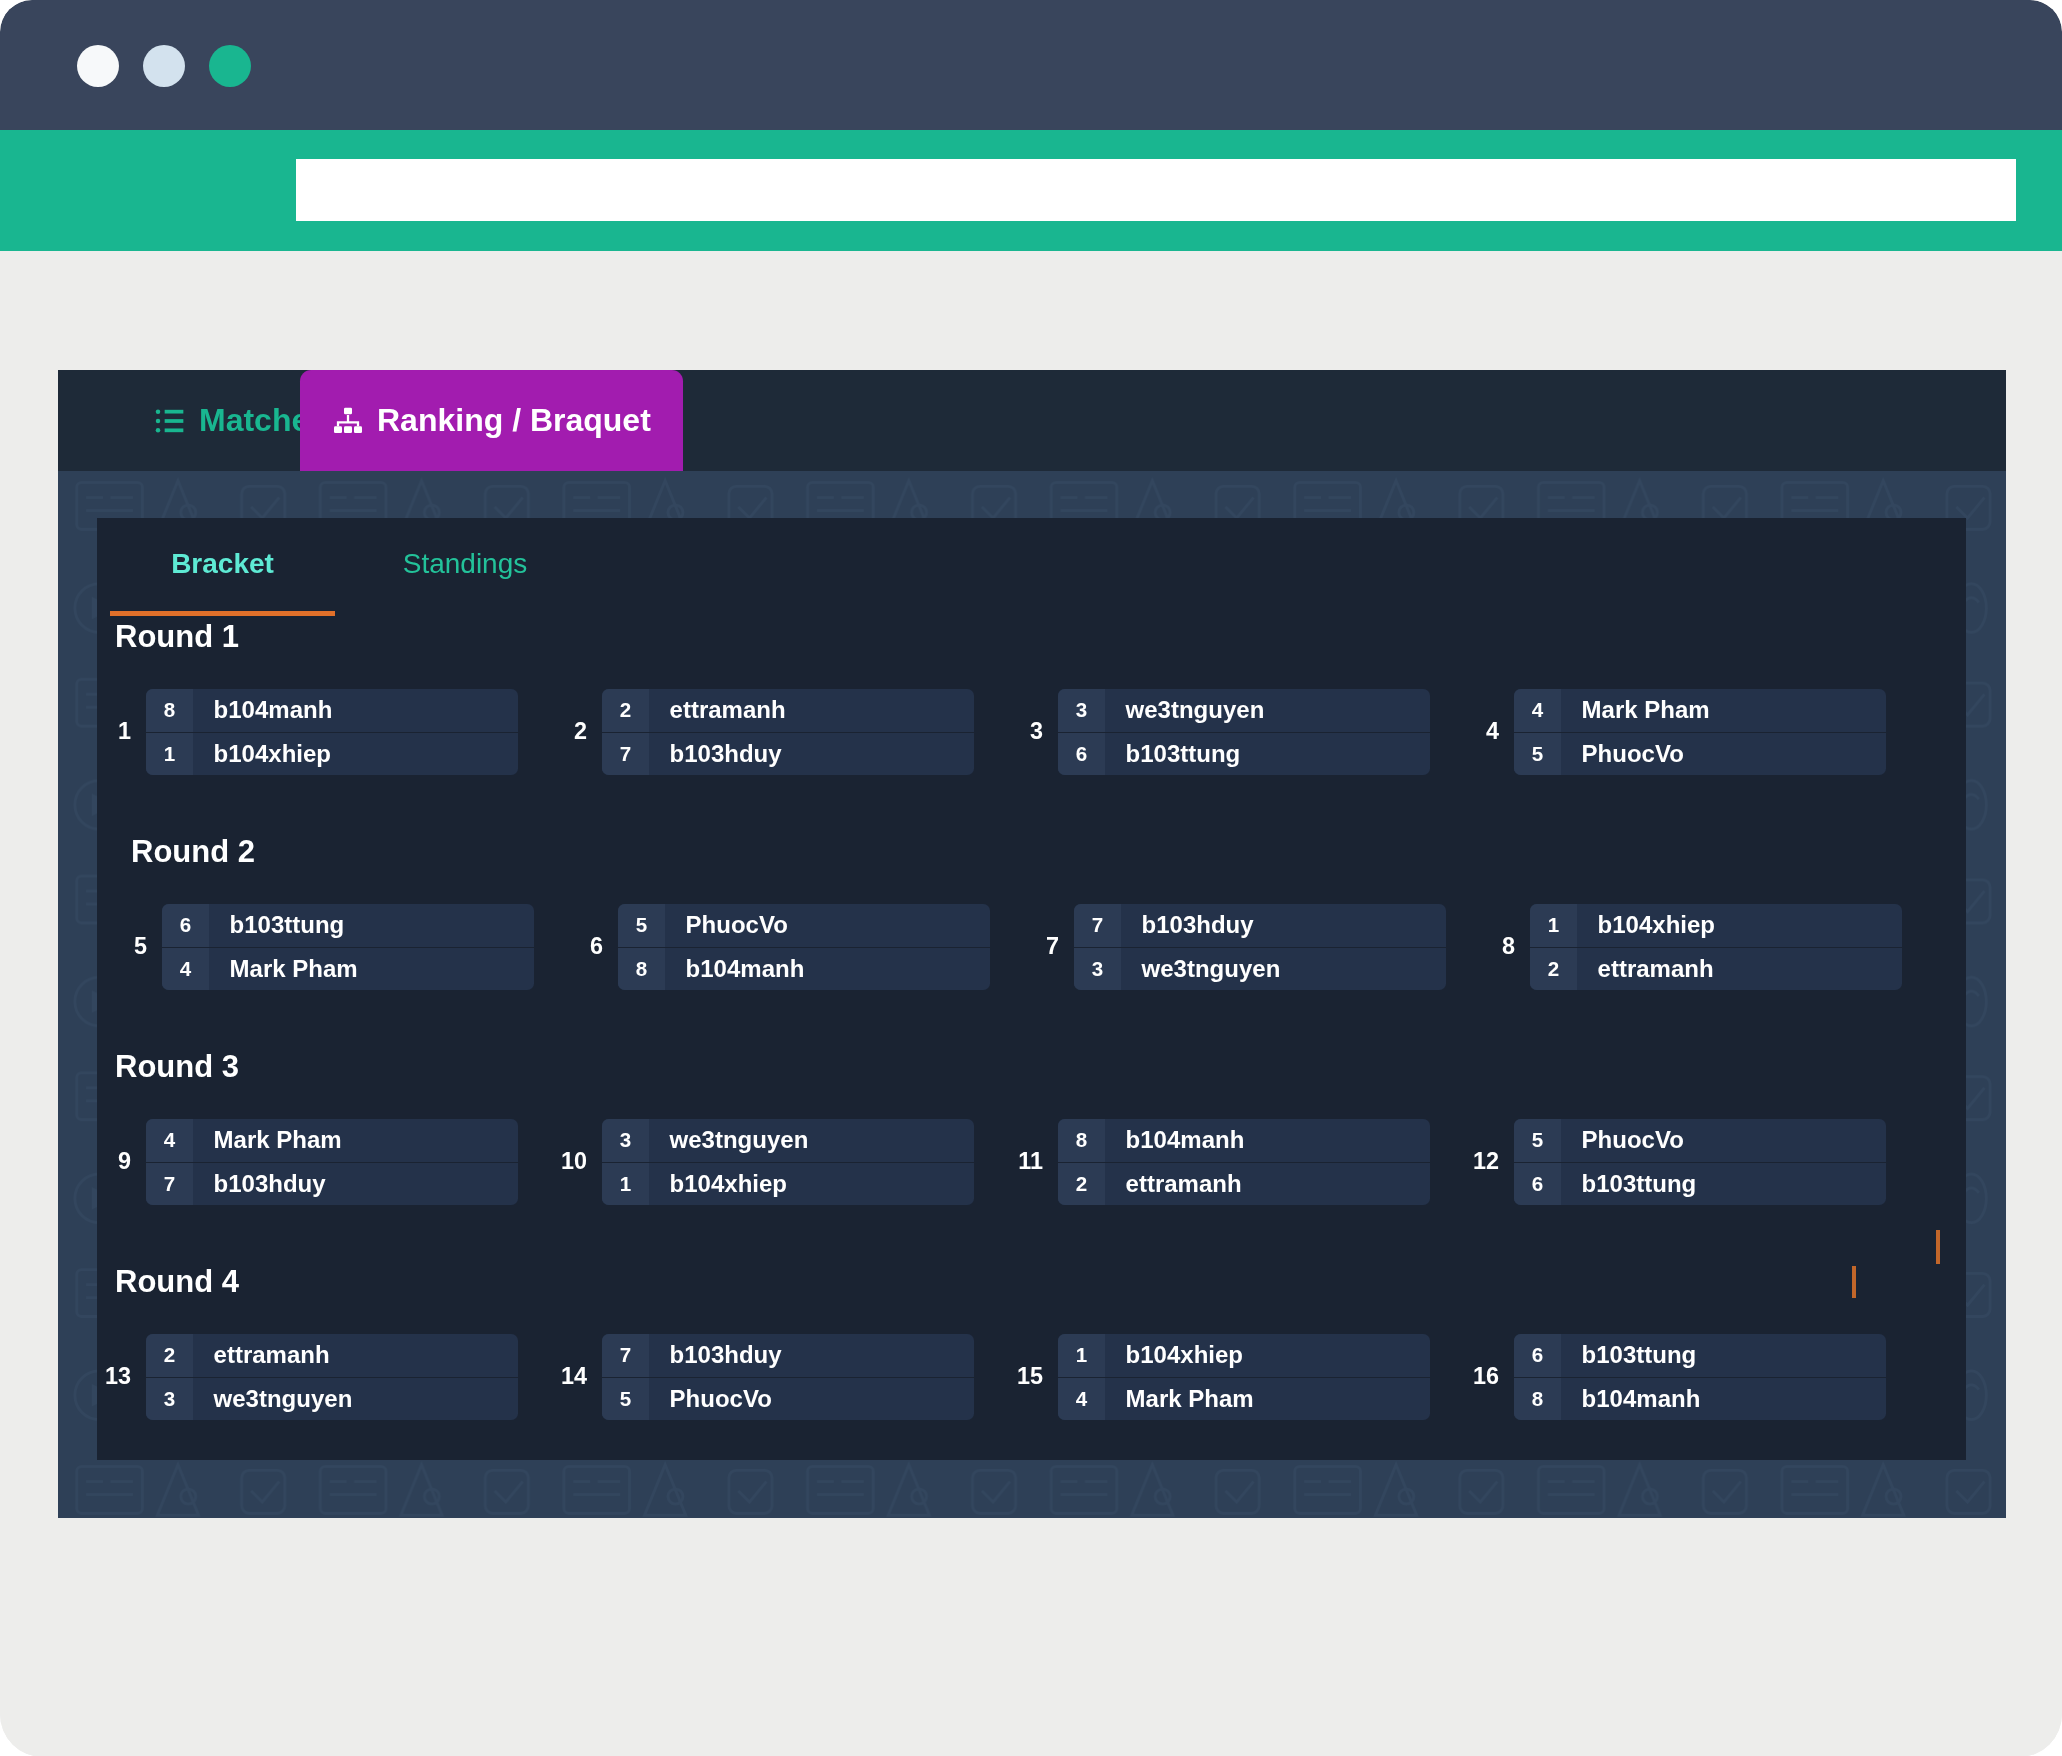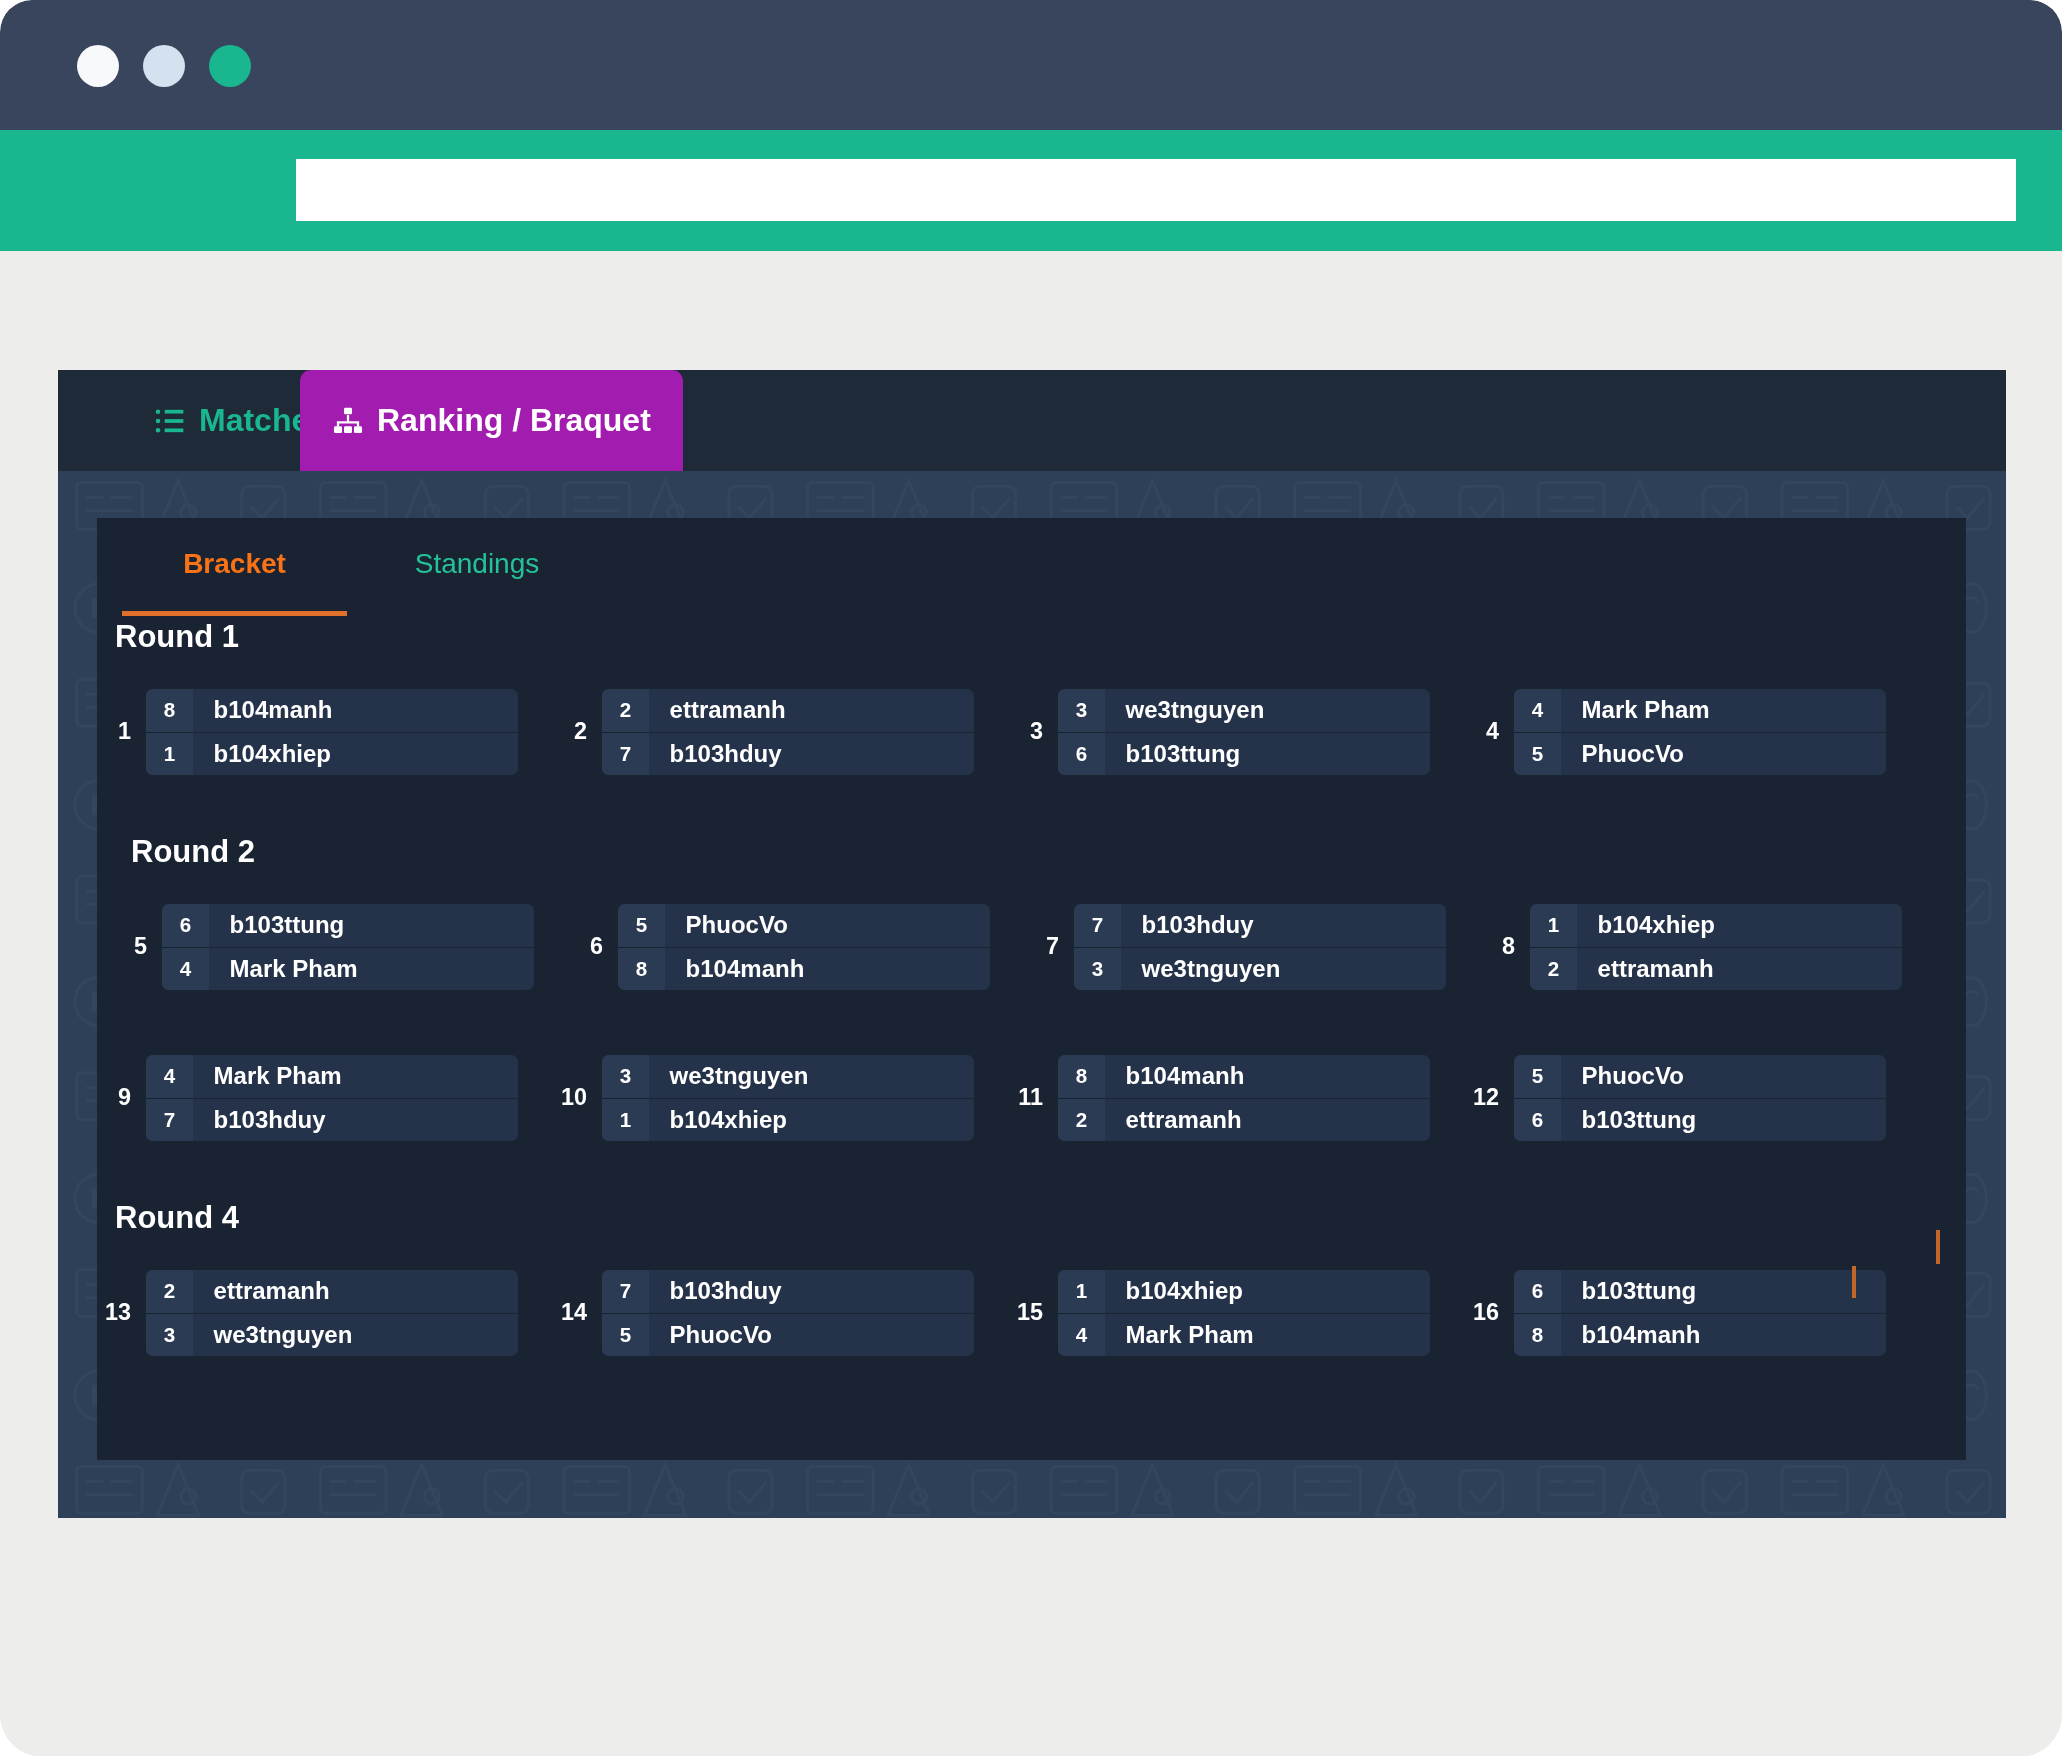--- a/index.html
+++ b/index.html
@@ -145,22 +145,22 @@
     height: 92px;
     display: flex;
     align-items: center;
     justify-content: center;
     font-size: 28px;
     font-weight: bold;
     cursor: pointer;
   }
   .subtab-bracket {
     width: 251px;
-    margin-left: 12px;
-    color: #f97316;
+    margin-left: 0;
+    color: #5eead4;
   }
   .subtab-bracket::after {
     content: "";
     position: absolute;
     left: 13px; right: 13px;
     bottom: -5.6px;
     height: 4.7px;
     background: #e1702a;
   }
   .subtab-standings {
@@ -448,20 +448,21 @@
                     </div>
                     <div class="match-slot">
                       <div class="slot-seed">2</div>
                       <div class="slot-name">ettramanh</div>
                     </div>
                   </div>
                 </div>
               </div>
             </div>
             <div class="round-block" style="margin-bottom: 54px;">
+              <div class="round-title">Round 3</div>
               <div class="round-row">
                 <div class="match">
                   <div class="match-number">9</div>
                   <div class="match-card">
                     <div class="match-slot">
                       <div class="slot-seed">4</div>
                       <div class="slot-name">Mark Pham</div>
                     </div>
                     <div class="match-slot">
                       <div class="slot-seed">7</div>

